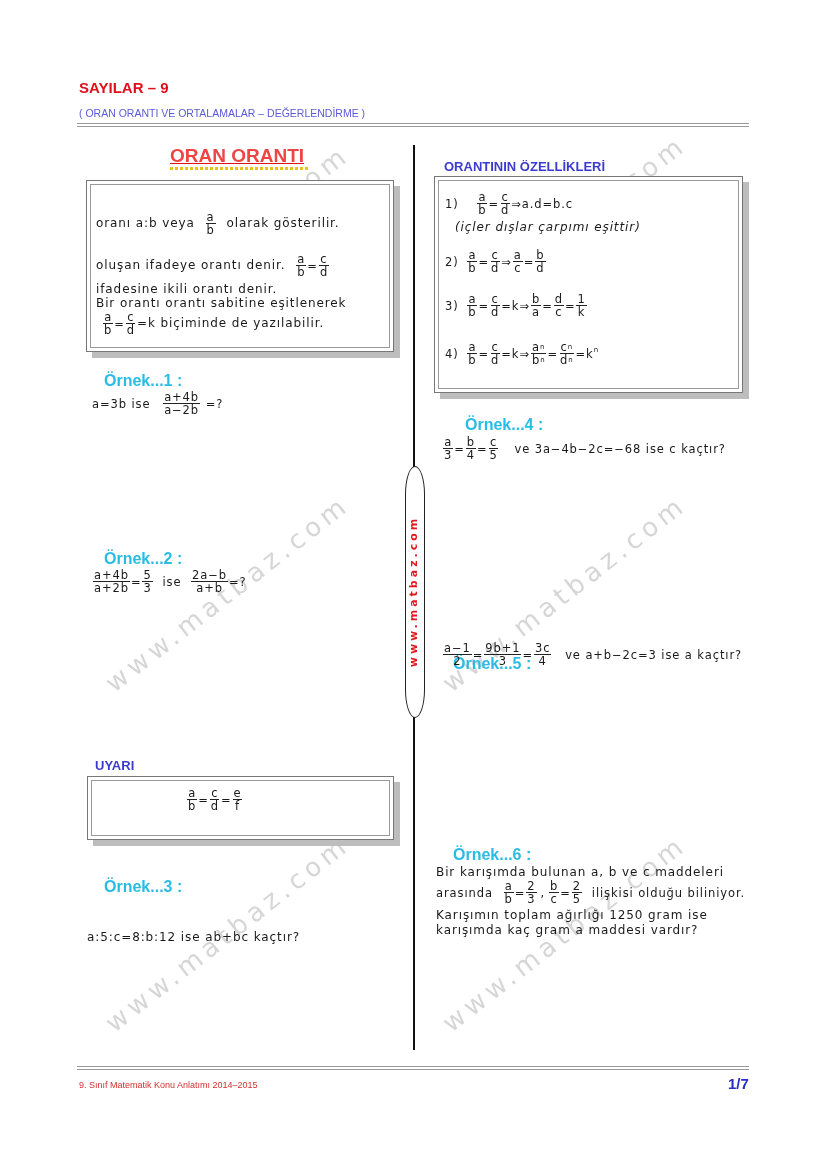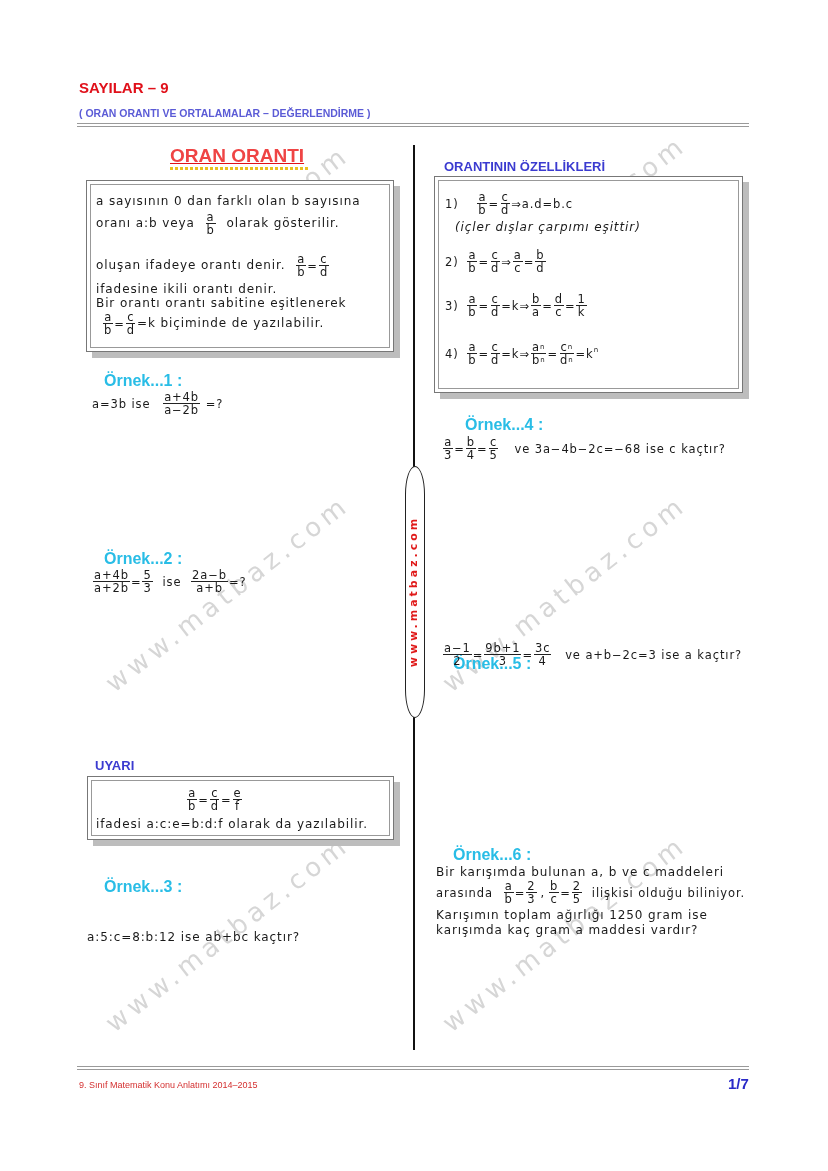--- a/index.html
+++ b/index.html
@@ -1,21 +1,21 @@
 <!DOCTYPE html>
 <html><head>
 <meta charset="utf-8">
 <style>
   html, body { margin:0; padding:0; background:#ffffff; }
   body { width:828px; height:1171px; position:relative; overflow:hidden;
          font-family:"DejaVu Sans", "Liberation Sans", sans-serif; color:#1a1a1a; }
   .abs { position:absolute; }
   .hdr-title { left:79px; top:79px; font-family:"Liberation Sans", sans-serif; font-weight:bold;
                font-size:15px; color:#e0101a; }
-  .hdr-sub { left:79px; top:107px; font-family:"Liberation Sans", sans-serif; font-weight:bold;
+  .hdr-sub { left:79px; top:107px; font-family:"Liberation Sans", sans-serif; font-weight:normal;
              font-size:10.5px; color:#5b5bd6; }
   .rule { left:77px; width:672px; height:0; border-top:1px solid #9a9a9a; }
   .vline { left:413px; top:145px; width:2px; height:905px; background:#111; }
   .pill { left:405px; top:466px; width:18px; height:250px; background:#fff;
           border:1.5px solid #222; border-radius:12px/34px; }
   .pill-text { left:405px; top:466px; width:18px; height:250px; display:flex; align-items:center; justify-content:center; }
   .pill-text span { transform:rotate(-90deg); white-space:nowrap; color:#e01a1a; font-weight:bold;
                     font-size:11px; letter-spacing:3px; font-family:"DejaVu Sans", sans-serif; }
   .sec-title-red { font-family:"Liberation Sans", sans-serif; font-weight:bold; font-size:19px; color:#ef4444;
                    text-decoration:underline; text-decoration-color:#e0101a; }
@@ -57,21 +57,20 @@
     <span>www.matbaz.com</span>
   </div>
 
 <div class="abs" style="left:170px; top:145px;">
   <div class="sec-title-red">ORAN ORANTI</div>
   <div class="squiggle" style="width:138px"></div>
 </div>
 
 <div class="abs box" style="left:86px; top:180px; width:306px; height:170px;">
   <div class="box-inner"></div>
-  <div class="abs txt" style="left:9px; top:12px;">a sayısının 0 dan farklı olan b sayısına</div>
   <div class="abs txt" style="left:9px; top:30px;">
     <span>oranı a:b veya</span>
     <span class="frac" style="margin:0 6px">
         <span class="num">a</span>
         <span class="den">b</span>
       </span>
     <span>olarak gösterilir.</span>
   </div>
   <div class="abs txt" style="left:9px; top:72px;">
     <span>oluşan ifadeye orantı denir.</span>
@@ -130,21 +129,20 @@
         <span class="num">a</span>
         <span class="den">b</span>
       </span><span class="op">=</span><span class="frac">
         <span class="num">c</span>
         <span class="den">d</span>
       </span><span class="op">=</span><span class="frac">
         <span class="num">e</span>
         <span class="den">f</span>
       </span>
   </div>
-  <div class="abs txt" style="left:8px; top:39px;">ifadesi a:c:e=b:d:f olarak da yazılabilir.</div>
 </div>
 
 <div class="abs ornek" style="left:104px; top:878px;">Örnek...3 :</div>
 <div class="abs txt" style="left:87px; top:896px;margin-top:33px;">a:5:c=8:b:12 ise ab+bc kaçtır?</div>
 
 <div class="abs" style="left:444px; top:159px;">
   <div class="sec-title-blue">ORANTININ ÖZELLİKLERİ</div>
 </div>
 
 <div class="abs box" style="left:434px; top:176px; width:307px; height:215px;">

